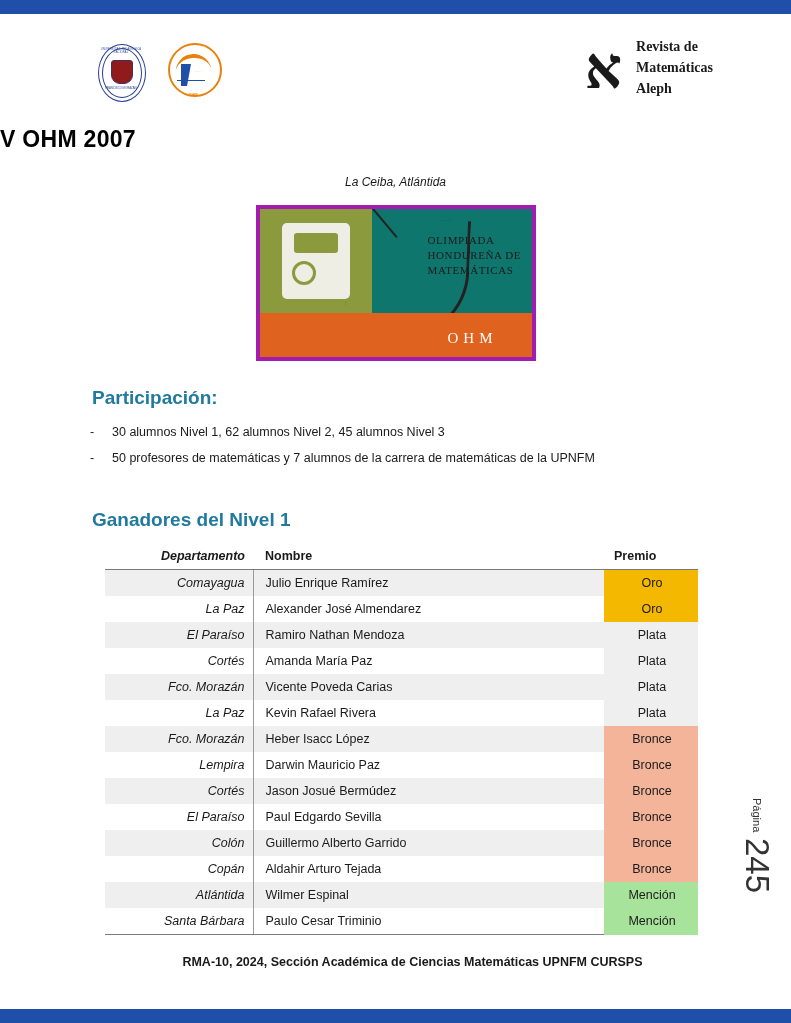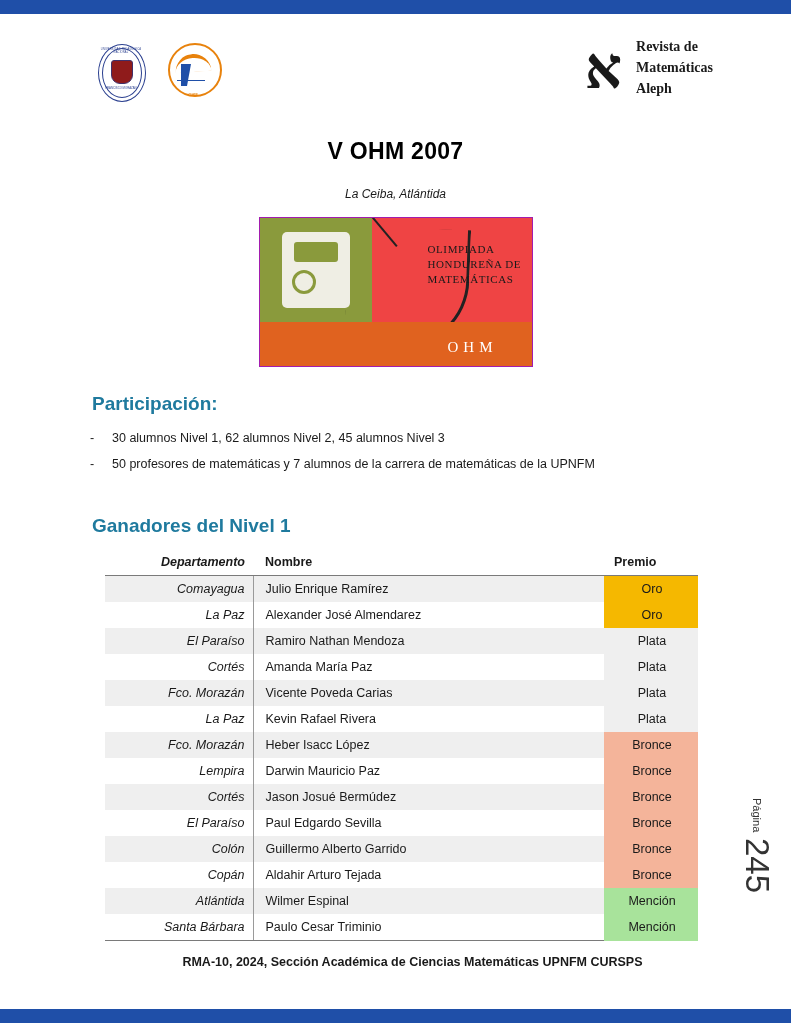--- a/index.html
+++ b/index.html
@@ -146,43 +146,43 @@
   .masthead .mast-text {
     font-family: "Liberation Serif", serif;
     font-size: 14px;
     font-weight: bold;
     color: #1a1a1a;
     line-height: 21px;
   }
 
   
   .doc-title {
-    text-align: center;
+    text-align: left;
     font-size: 23px;
     font-weight: bold;
     color: #000;
-    margin-top: 14px;
+    margin-top: 2px;
     letter-spacing: .3px;
   }
   .doc-subtitle {
     text-align: center;
     font-size: 12px;
     font-style: italic;
     color: #1a1a1a;
     margin-top: 22px;
   }
 
   
   .poster {
     position: relative;
     width: 272px;
     height: 148px;
     margin: 16px auto 8px;
-    border: 1px solid #a21caf;
-    background: #ef4444;
+    border: 4px solid #a21caf;
+    background: #0f766e;
     overflow: hidden;
   }
   .poster .left-block {
     position: absolute;
     left: 0; top: 0;
     width: 112px; height: 104px;
     background: #8a9a3c;
   }
   .poster .bottom-orange {
     position: absolute;

